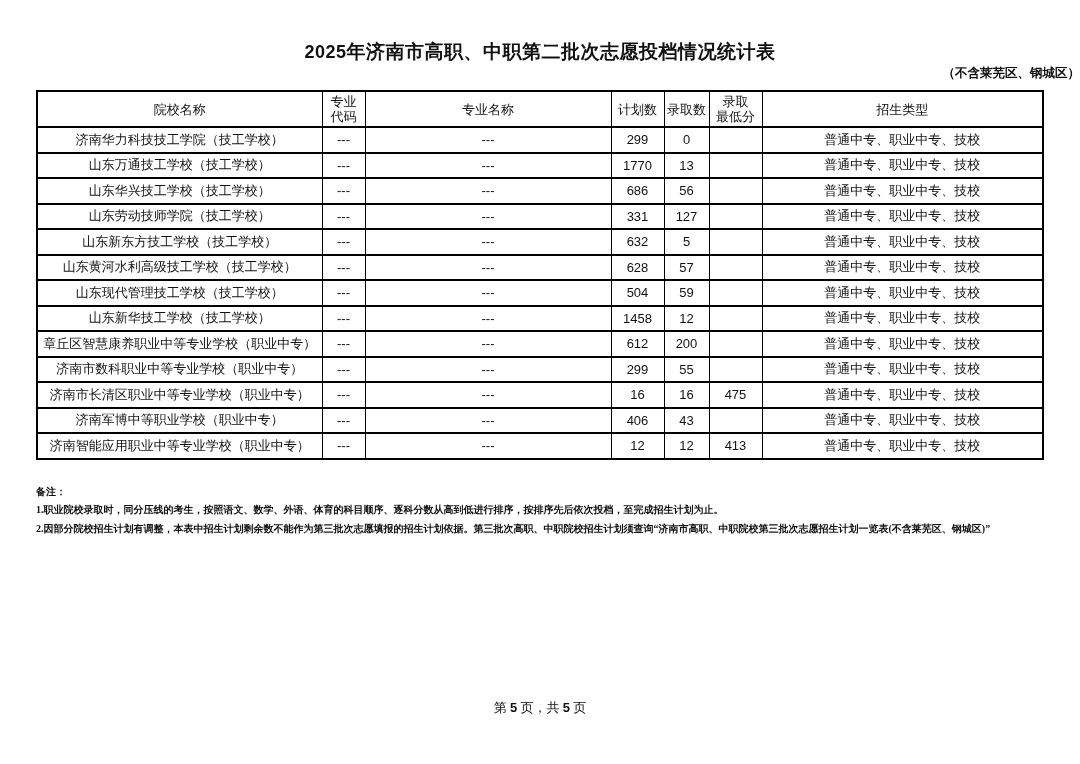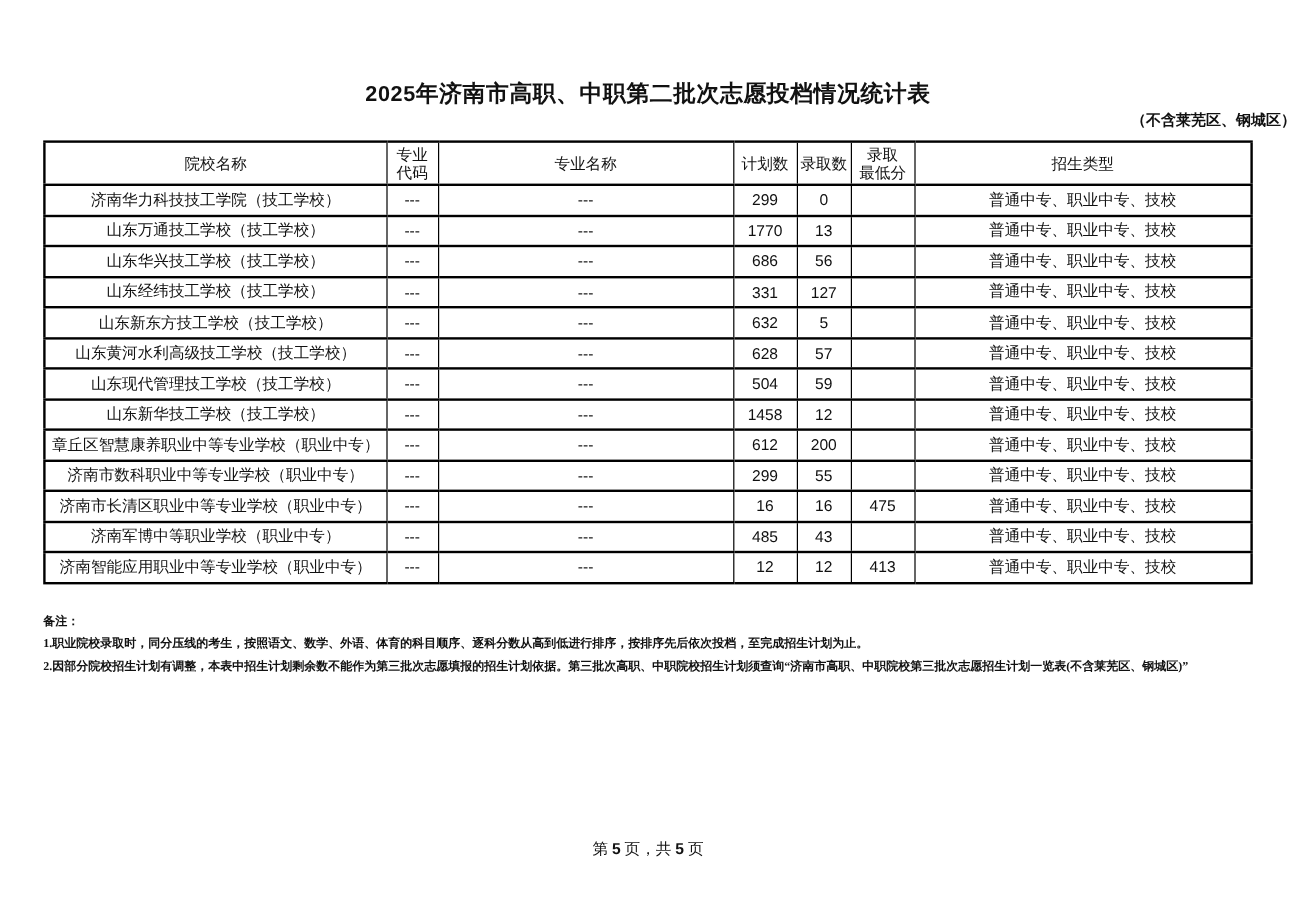--- a/index.html
+++ b/index.html
@@ -6,21 +6,21 @@
   html, body { background: #ffffff; }
   body {
     width: 1080px; height: 764px;
     font-family: "Liberation Serif", "DejaVu Serif", serif;
     color: #111111;
     position: relative;
     overflow: hidden;
   }
   .page {
     width: 1080px; height: 764px;
-    padding-top: 66px;
+    padding-top: 40px;
     position: relative;
   }
   .title {
     text-align: center;
     font-size: 19px;
     font-weight: bold;
     line-height: 24px;
     letter-spacing: 0.5px;
   }
   .title .year {
@@ -138,21 +138,21 @@
         <tr>
       <td class="c-school">山东华兴技工学校（技工学校）</td>
       <td class="c-dash">---</td>
       <td class="c-dash">---</td>
       <td class="c-num">686</td>
       <td class="c-num">56</td>
       <td class="c-num"></td>
       <td class="c-type">普通中专、职业中专、技校</td>
     </tr>
         <tr>
-      <td class="c-school">山东经纬技工学校（技工学校）</td>
+      <td class="c-school">山东劳动技师学院（技工学校）</td>
       <td class="c-dash">---</td>
       <td class="c-dash">---</td>
       <td class="c-num">331</td>
       <td class="c-num">127</td>
       <td class="c-num"></td>
       <td class="c-type">普通中专、职业中专、技校</td>
     </tr>
         <tr>
       <td class="c-school">山东新东方技工学校（技工学校）</td>
       <td class="c-dash">---</td>
@@ -213,21 +213,21 @@
       <td class="c-dash">---</td>
       <td class="c-num">16</td>
       <td class="c-num">16</td>
       <td class="c-num">475</td>
       <td class="c-type">普通中专、职业中专、技校</td>
     </tr>
         <tr>
       <td class="c-school">济南军博中等职业学校（职业中专）</td>
       <td class="c-dash">---</td>
       <td class="c-dash">---</td>
-      <td class="c-num">485</td>
+      <td class="c-num">406</td>
       <td class="c-num">43</td>
       <td class="c-num"></td>
       <td class="c-type">普通中专、职业中专、技校</td>
     </tr>
         <tr>
       <td class="c-school">济南智能应用职业中等专业学校（职业中专）</td>
       <td class="c-dash">---</td>
       <td class="c-dash">---</td>
       <td class="c-num">12</td>
       <td class="c-num">12</td>

